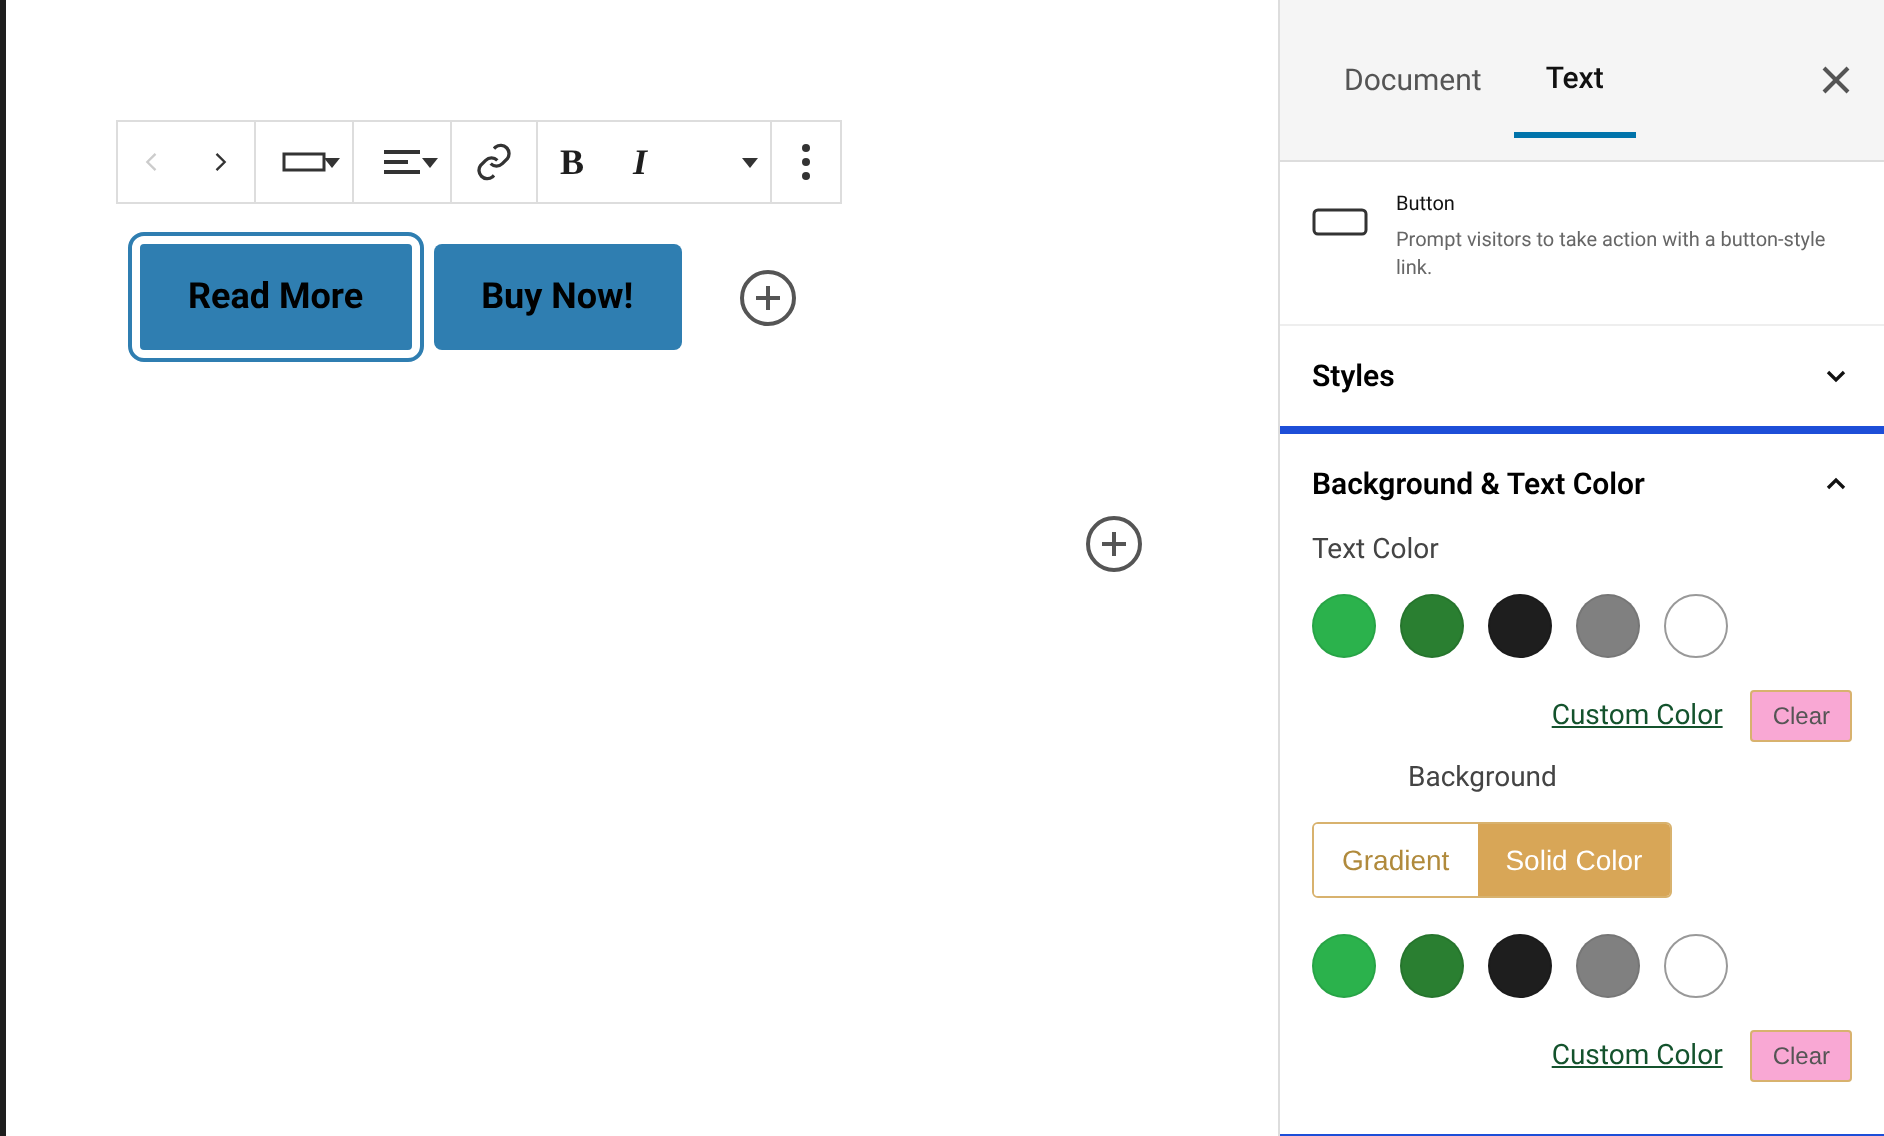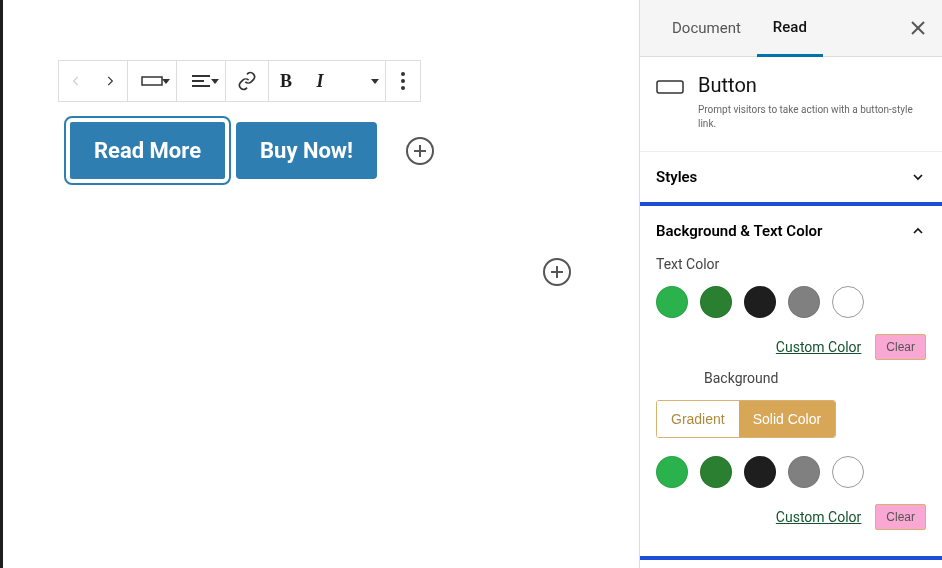--- a/index.html
+++ b/index.html
@@ -9,34 +9,34 @@
     
     .block-toolbar { position: absolute; top: 60px; left: 55px; display: flex; border: 1px solid #ddd; background: #fff; }
     .toolbar-group { display: flex; border-right: 1px solid #ddd; }
     .toolbar-group:last-child { border-right: none; }
     .toolbar-btn { width: 42px; height: 40px; display: flex; align-items: center; justify-content: center; background: #fff; border: none; cursor: pointer; color: #1e1e1e; }
     .toolbar-btn.narrow { width: 34px; }
     .toolbar-btn.dropdown { width: 48px; position: relative; }
     .toolbar-btn.dropdown::after { content: ''; border-left: 4px solid transparent; border-right: 4px solid transparent; border-top: 5px solid #333; position: absolute; right: 6px; }
     
     .buttons-row { position: absolute; top: 120px; left: 65px; display: flex; align-items: center; gap: 9px; }
-    .wp-button { padding: 16px 24px; background: #2f7eb1; color: #ffffff; font-size: 22px; font-weight: 700; border-radius: 4px; display: inline-flex; align-items: center; cursor: text; justify-content: center; }
+    .wp-button { padding: 16px 24px; background: #2f7eb1; color: #000000; font-size: 18px; font-weight: 700; border-radius: 4px; display: inline-flex; align-items: center; cursor: text; justify-content: center; }
     .wp-button.selected { outline: 2px solid #2f7eb1; outline-offset: 2px; border: 2px solid #fff; box-shadow: 0 0 0 1px #2f7eb1 inset; }
     .inline-add { width: 28px; height: 28px; border: 2px solid #555; border-radius: 50%; background: transparent; display: flex; align-items: center; justify-content: center; margin-left: 20px; cursor: pointer; color: #555; font-size: 18px; font-weight: bold; }
     .float-add { position: absolute; top: 258px; left: 540px; width: 28px; height: 28px; border: 2px solid #555; border-radius: 50%; background: transparent; display: flex; align-items: center; justify-content: center; cursor: pointer; color: #555; font-size: 18px; font-weight: bold; }
     
     .sidebar { width: 303px; border-left: 1px solid #ddd; background: #fff; display: flex; flex-direction: column; }
-    .sidebar-tabs { display: flex; align-items: center; background: #f5f5f5; border-bottom: 1px solid #ddd; padding: 0 16px; position: relative; }
+    .sidebar-tabs { display: flex; align-items: center; background: #f5f5f5; border-bottom: 1px solid #ddd; padding: 12px 16px; position: relative; }
     .tab { padding: 18px 16px; font-size: 15px; color: #555; cursor: pointer; }
     .tab.active { color: #111; font-weight: 500; border-bottom: 3px solid #0073aa; margin-bottom: -1px; }
     .close-x { position: absolute; right: 16px; font-size: 20px; color: #555; cursor: pointer; }
     
     .block-info { padding: 16px 16px 20px; display: flex; gap: 14px; border-bottom: 1px solid #eee; }
     .block-icon { width: 28px; height: 22px; margin-top: 3px; flex-shrink: 0; }
-    .block-title { font-size: 20px; margin-bottom: 6px; color: #111; }
+    .block-title { font-size: 10px; margin-bottom: 6px; color: #111; }
     .block-desc { font-size: 10px; color: #666; line-height: 1.4; }
     
     .panel { border-bottom: 4px solid #1d4ed8; }
     .panel-header { padding: 16px; display: flex; justify-content: space-between; align-items: center; cursor: pointer; font-weight: 600; font-size: 15px; }
     .panel-body { padding: 0 16px 16px; }
     .panel-label { font-size: 14px; color: #444; margin-bottom: 14px; }
     
     .swatch-row { display: flex; gap: 12px; margin-bottom: 16px; }
     .swatch { width: 32px; height: 32px; border-radius: 50%; cursor: pointer; border: 1px solid rgba(0,0,0,0.08); }
     .swatch.white { border: 1px solid #999; }
@@ -127,21 +127,21 @@
     <svg width="16" height="16" viewBox="0 0 16 16">
         <line x1="8" y1="2" x2="8" y2="14" stroke="#555" stroke-width="2"></line>
         <line x1="2" y1="8" x2="14" y2="8" stroke="#555" stroke-width="2"></line>
       </svg>
   </button>
 </div>
 
 <div class="sidebar">
   <div class="sidebar-tabs">
     <div class="tab">Document</div>
-    <div class="tab active">Read</div>
+    <div class="tab active">Text</div>
     <div class="close-x">
       <svg width="16" height="16" viewBox="0 0 16 16">
           <line x1="2" y1="2" x2="14" y2="14" stroke="#555" stroke-width="2"></line>
           <line x1="14" y1="2" x2="2" y2="14" stroke="#555" stroke-width="2"></line>
         </svg>
     </div>
   </div>
 
   <div class="block-info">
     <div class="block-icon">

